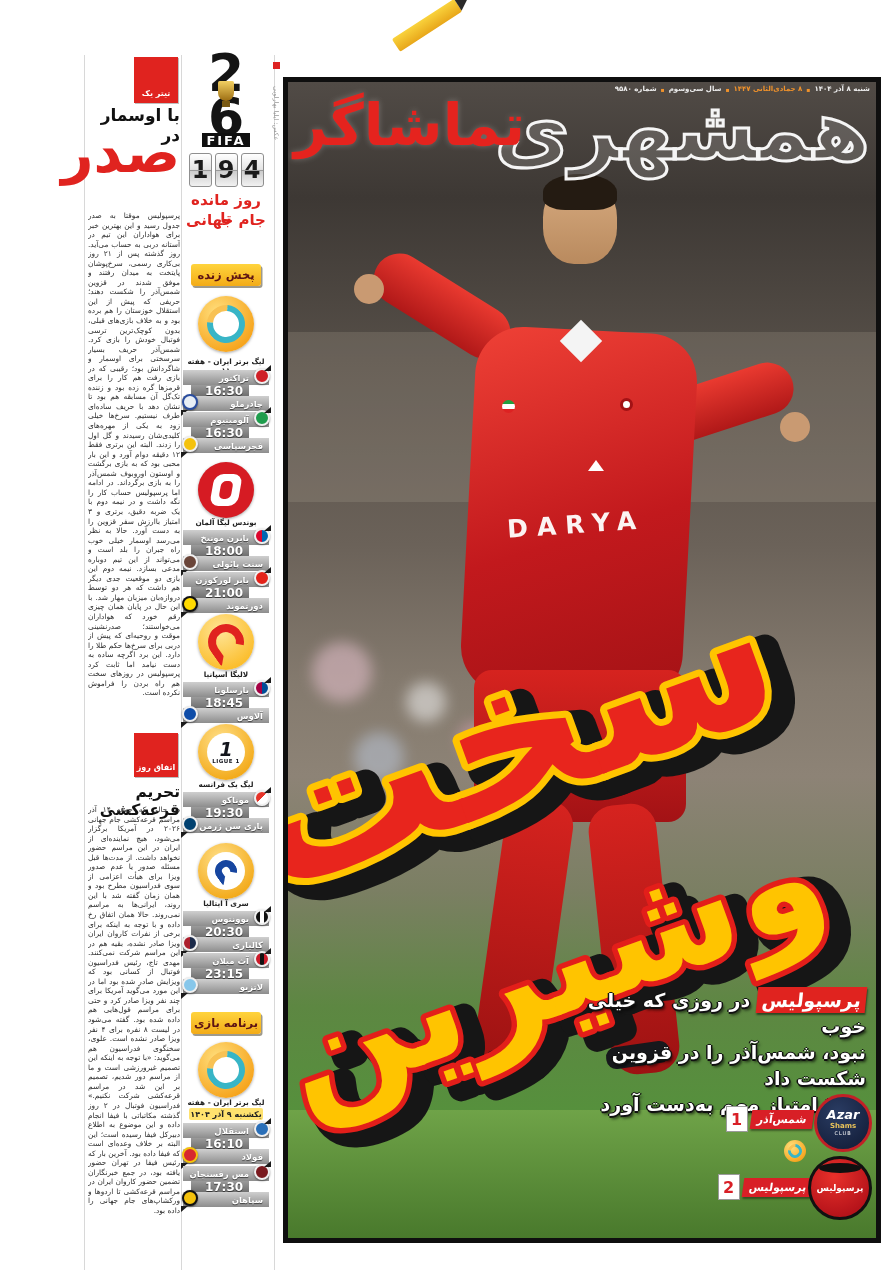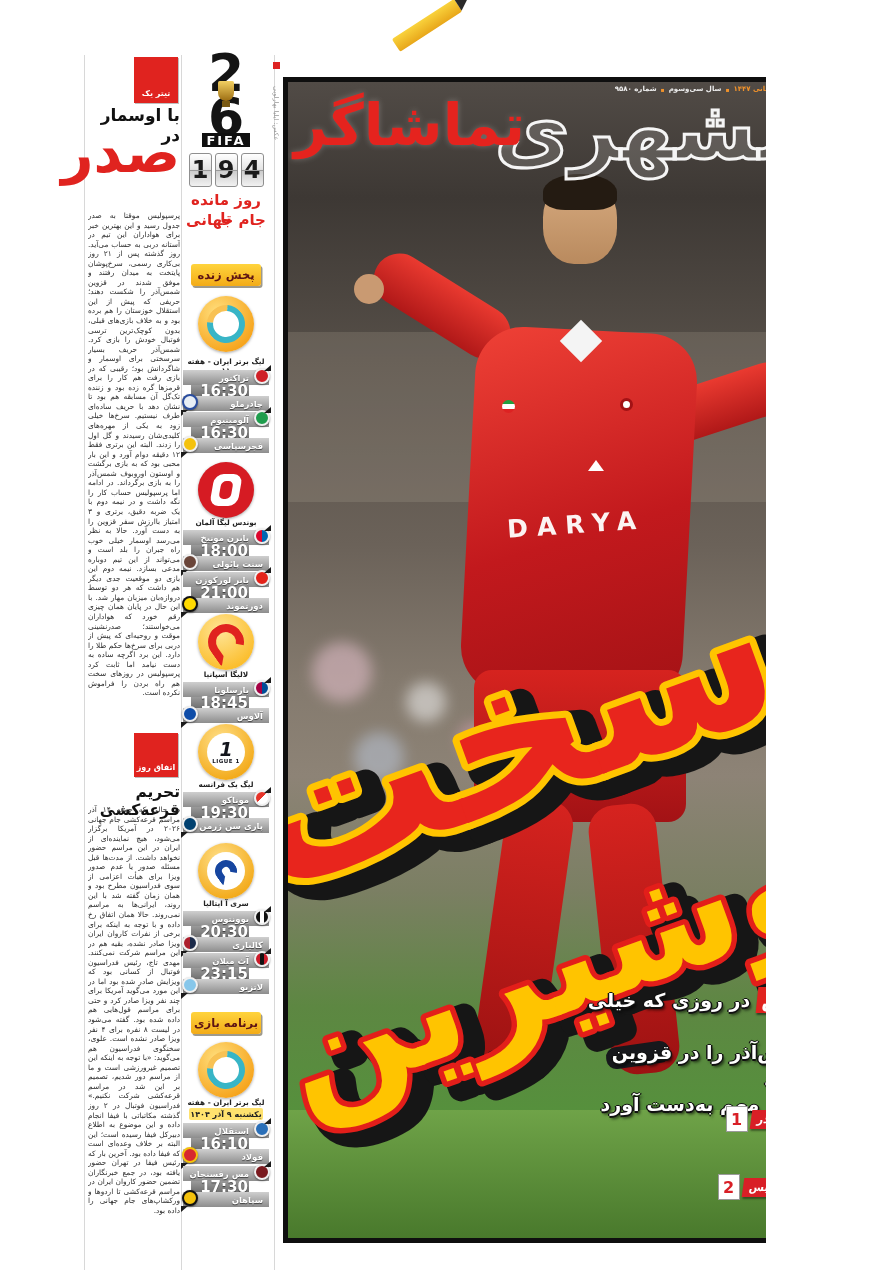--- a/index.html
+++ b/index.html
@@ -1,16 +1,16 @@
 <!DOCTYPE html>
 <html lang="fa"><head>
 <meta charset="utf-8">
 <style>
   html,body{margin:0;padding:0;background:#fff;}
-  .page{position:relative;width:766px;height:1280px;background:#fff;overflow:hidden;
+  .page{position:relative;width:896px;height:1280px;background:#fff;overflow:hidden;
         font-family:"DejaVu Sans",sans-serif;}
   .vline{position:absolute;top:55px;height:1215px;width:1px;background:#d8d8d8;}
 
   
   .leftcol{position:absolute;left:88px;top:55px;width:92px;height:1225px;direction:rtl;}
   .tag{position:absolute;right:2px;width:44px;height:46px;background:#e0231f;color:#fff;
        font-size:8px;font-weight:bold;display:flex;align-items:flex-end;justify-content:center;
        padding-bottom:5px;box-sizing:border-box;box-shadow:1px 1px 0 rgba(0,0,0,.25);}
   .kicker{position:absolute;top:50px;right:0;width:100%;text-align:right;font-size:17px;
           font-weight:900;color:#111;}
@@ -65,21 +65,21 @@
           color:#222;direction:rtl;}
   .dnote{position:absolute;left:6px;width:74px;background:#ffe26e;color:#222;font-size:8px;
          font-weight:900;text-align:center;padding:1.5px 0;border-radius:2px;direction:rtl;}
   .match{position:absolute;left:0;width:86px;height:41px;}
   .bar{position:absolute;left:0;width:100%;height:15px;background:linear-gradient(180deg,#cfcfcf,#8d8d8d);
        color:#fff;font-size:8.5px;font-weight:bold;display:flex;align-items:center;
        text-shadow:0 1px 1px rgba(0,0,0,.6);box-sizing:border-box;}
   .home{top:0;justify-content:flex-end;padding-right:18px;}
   .away{top:26px;justify-content:flex-end;padding-right:4px;padding-left:18px;}
   .time{top:15px;left:8px;width:58px;height:11px;background:linear-gradient(#9a9a9a,#707070);
-        justify-content:center;font-size:15px;padding-left:8px;}
+        justify-content:center;font-size:12px;padding-left:8px;}
   .tname{direction:rtl;white-space:nowrap;padding:0 2px;}
   .dot{position:absolute;top:-2px;width:16px;height:16px;border-radius:50%;border:2px solid #f0f0f0;
        box-shadow:0 1px 2px rgba(0,0,0,.45);box-sizing:border-box;background:#999;}
   .dr{right:-1px}.dl{left:-1px}
   .wg{position:absolute;width:0;height:0;border-style:solid;}
   .wg-t{right:-2px;top:-5px;border-width:0 0 6px 7px;border-color:transparent transparent #1b1b1b transparent;}
   .wg-b{left:-2px;bottom:-5px;border-width:6px 7px 0 0;border-color:#1b1b1b transparent transparent transparent;}
 
   
   .frame{position:absolute;left:283px;top:77px;width:598px;height:1166px;border:5px solid #0f0f0f;

